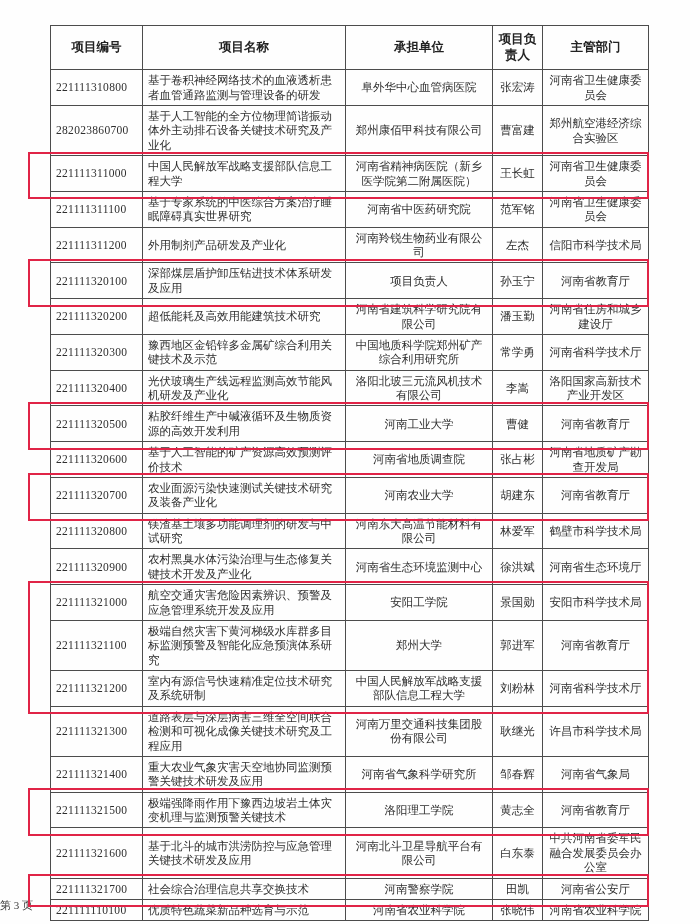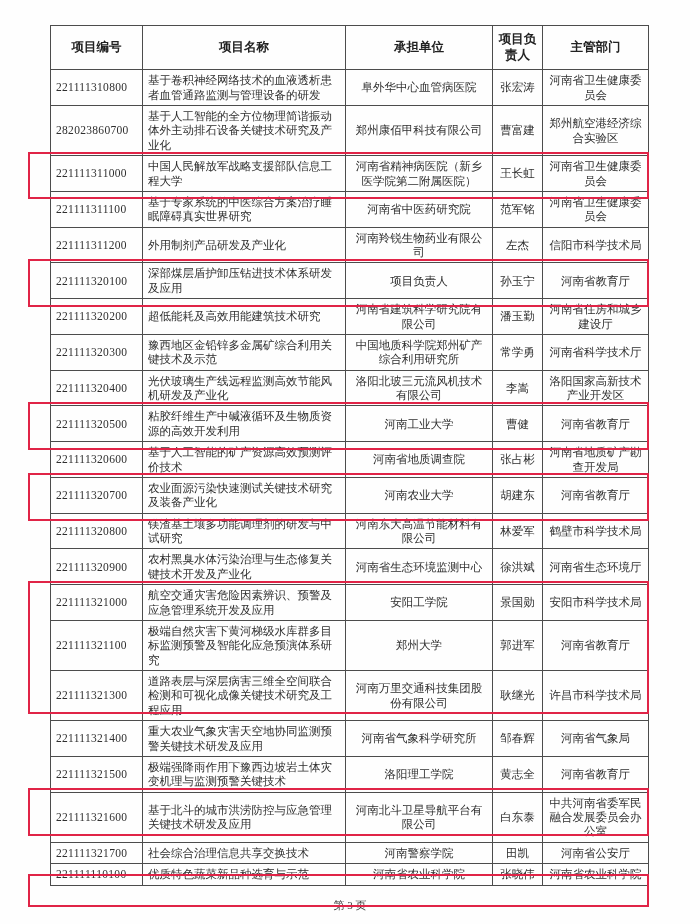--- a/index.html
+++ b/index.html
@@ -47,21 +47,21 @@
     position:absolute;
     border-style:solid;
     border-width:2.5px;
     pointer-events:none;
     z-index:5;
   }
   .footer{
     position:absolute;
     left:0;right:0;
     top:898px;
-    text-align:center;
+    text-align:left;
     font-size:11px;
     color:#3a3a3a;
   }
 </style>
 </head>
 <body>
 
 <div class="page">
 
   <table class="doc">
@@ -188,20 +188,27 @@
           <td class="c-dept">安阳市科学技术局</td>
         </tr>
         <tr>
           <td class="c-id">221111321100</td>
           <td class="c-name">极端自然灾害下黄河梯级水库群多目标监测预警及智能化应急预演体系研究</td>
           <td class="c-unit">郑州大学</td>
           <td class="c-person">郭进军</td>
           <td class="c-dept">河南省教育厅</td>
         </tr>
         <tr>
+          <td class="c-id">221111321200</td>
+          <td class="c-name">室内有源信号快速精准定位技术研究及系统研制</td>
+          <td class="c-unit">中国人民解放军战略支援部队信息工程大学</td>
+          <td class="c-person">刘粉林</td>
+          <td class="c-dept">河南省科学技术厅</td>
+        </tr>
+        <tr>
           <td class="c-id">221111321300</td>
           <td class="c-name">道路表层与深层病害三维全空间联合检测和可视化成像关键技术研究及工程应用</td>
           <td class="c-unit">河南万里交通科技集团股份有限公司</td>
           <td class="c-person">耿继光</td>
           <td class="c-dept">许昌市科学技术局</td>
         </tr>
         <tr>
           <td class="c-id">221111321400</td>
           <td class="c-name">重大农业气象灾害天空地协同监测预警关键技术研发及应用</td>
           <td class="c-unit">河南省气象科学研究所</td>

